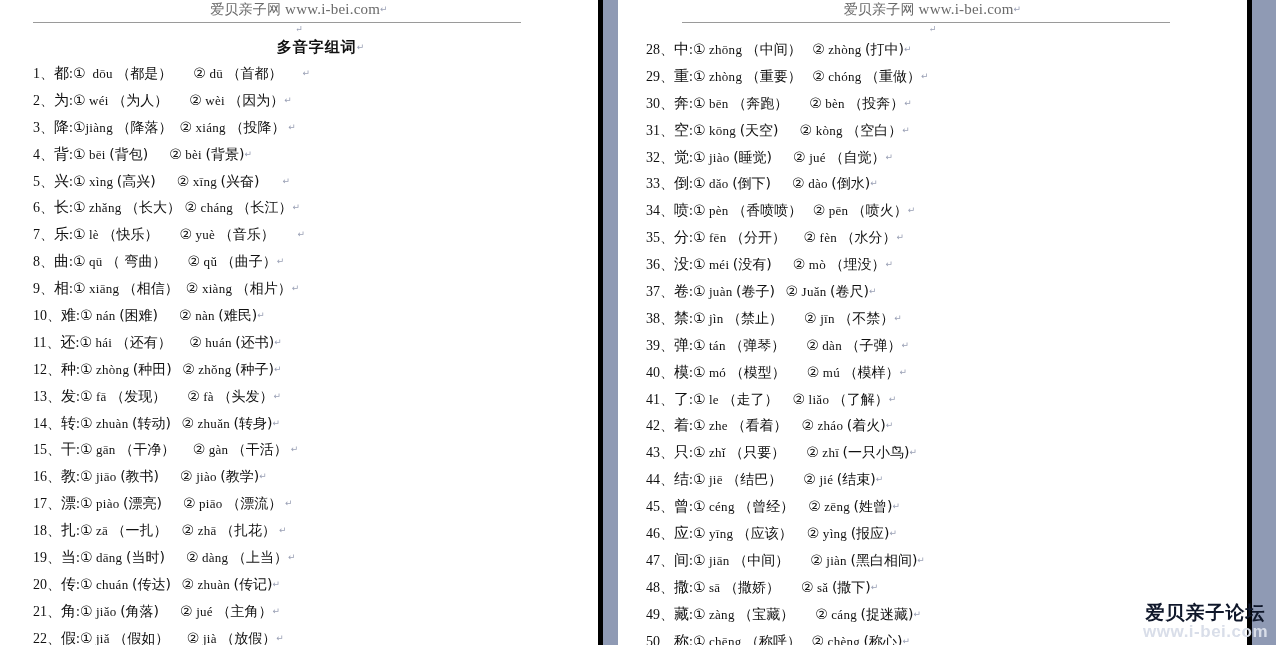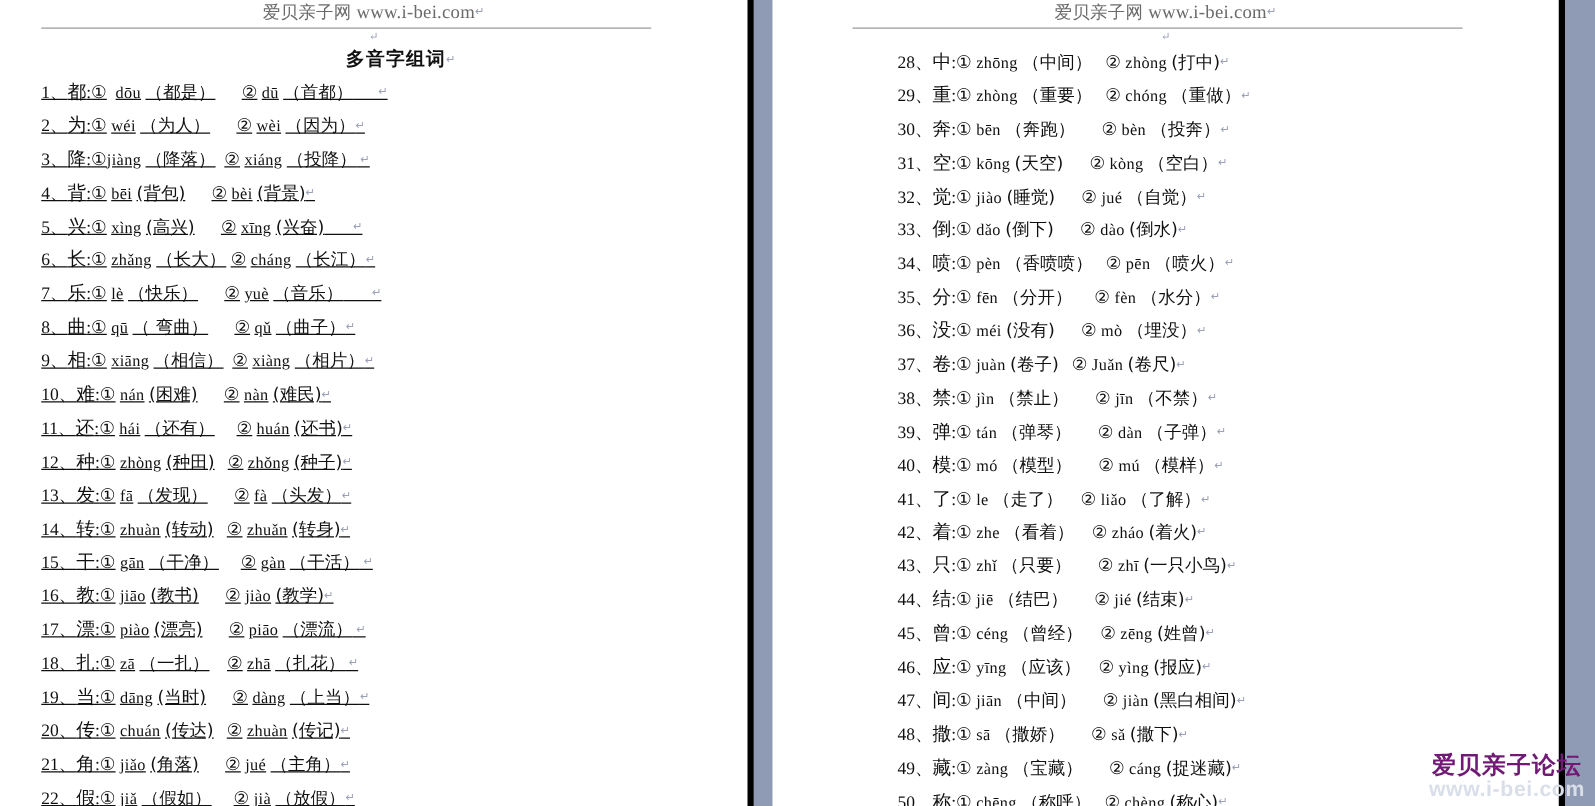--- a/index.html
+++ b/index.html
@@ -46,39 +46,39 @@
   .doc-title .pil{font-weight:normal;font-size:9px;color:#9aa0b5;}
 
   ol.entries{list-style:none;margin:0;padding:0;position:absolute;left:0;right:0;}
   .page-left  ol.entries{top:60px;}
   .page-right ol.entries{top:36px;}
 
   li.entry{
     display:block;height:26.9px;line-height:26.9px;white-space:nowrap;
     font-size:14px;color:#101010;
   }
-  .page-left  li.entry{padding-left:33px;text-decoration:underline;}
-  .page-right li.entry{padding-left:100px;}
+  .page-left  li.entry{padding-left:33px;}
+  .page-right li.entry{padding-left:28px;}
 
   .num{font-family:"Liberation Serif","DejaVu Serif",serif;font-size:14px;}
   .han{font-family:"DejaVu Sans","Liberation Sans",sans-serif;font-size:15px;}
   .circ{font-family:"DejaVu Sans","Liberation Sans",sans-serif;font-size:14px;}
   .py{font-family:"Liberation Serif","DejaVu Serif",serif;font-size:13px;letter-spacing:.3px;}
   .word{font-family:"DejaVu Sans","Liberation Sans",sans-serif;font-size:14px;}
   .sp{display:inline-block;}
   .pil{font-family:"DejaVu Sans","Liberation Sans",sans-serif;font-size:9px;color:#9aa0b5;vertical-align:2px;}
 
   
   .watermark{
     position:absolute;right:8px;bottom:4px;text-align:center;
     line-height:1.05;pointer-events:none;
   }
   .wm1{
     font-family:"DejaVu Sans","Liberation Sans",sans-serif;
-    font-size:19px;font-weight:bold;color:#701a75;letter-spacing:1px;
+    font-size:19px;font-weight:bold;color:#0f172a;letter-spacing:1px;
   }
   .wm2{
     font-family:"Liberation Sans","DejaVu Sans",sans-serif;
     font-size:17px;font-weight:bold;color:#d9dee9;letter-spacing:.5px;
   }
 </style>
 </head>
 <body>
 
 <div class="viewer">

